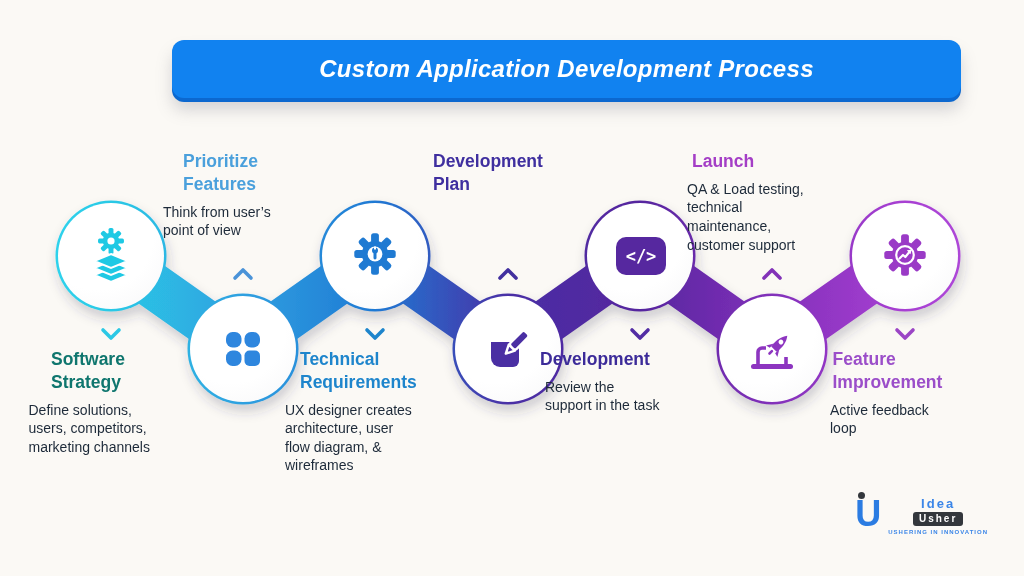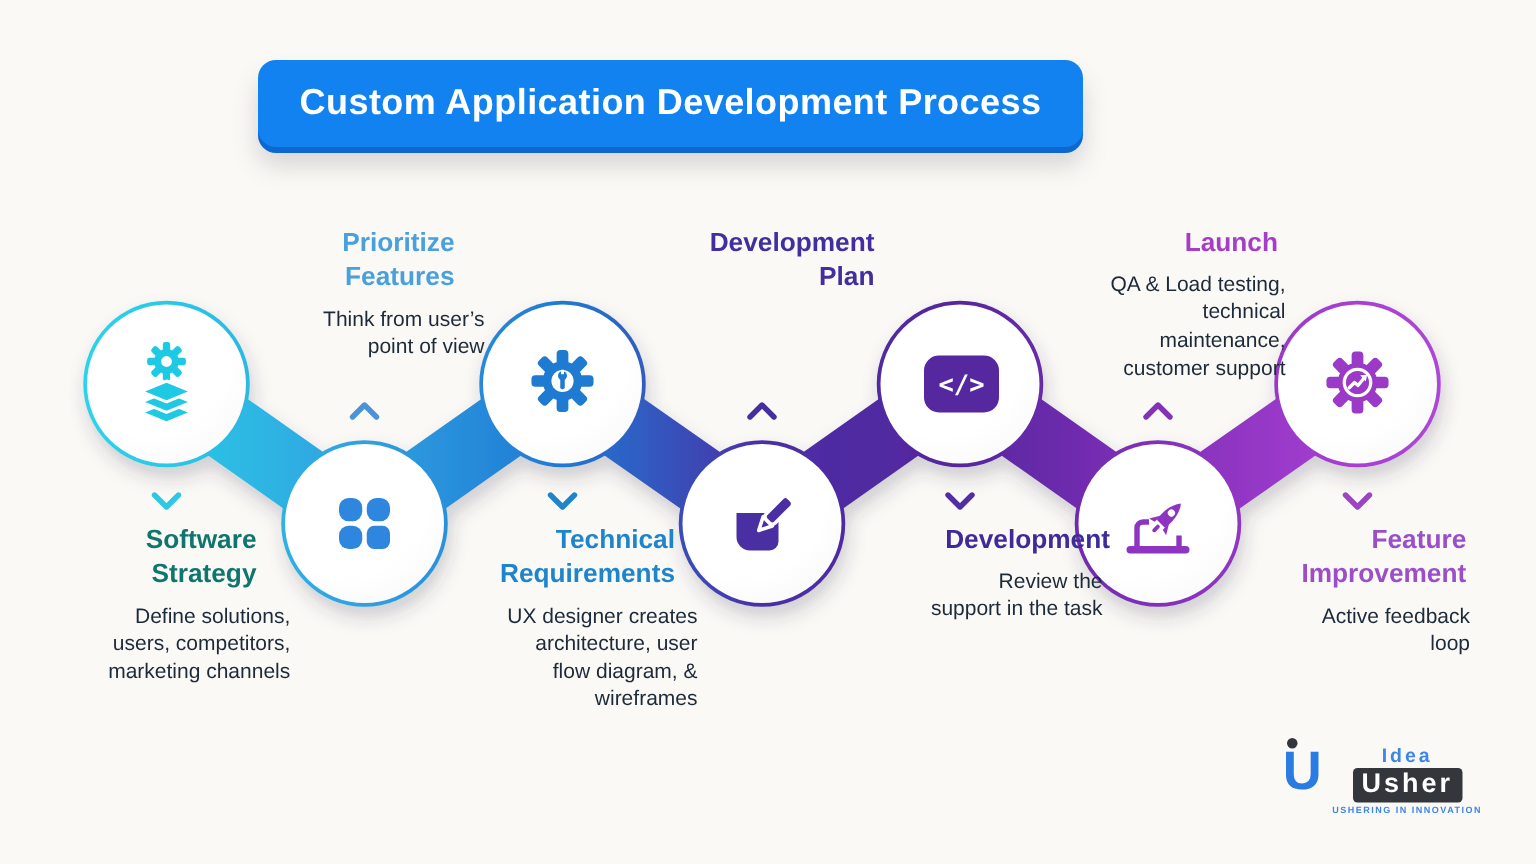--- a/index.html
+++ b/index.html
@@ -5,32 +5,33 @@
   html,body{margin:0;padding:0;}
   body{
     width:1024px;height:576px;overflow:hidden;position:relative;
     background:#fbf9f5;
     font-family:"Liberation Sans","DejaVu Sans",sans-serif;
   }
   .stage{position:absolute;inset:0;width:1024px;height:576px;}
 
   
   .banner{
-    position:absolute;left:172px;top:40px;width:550px;height:58px;
+    position:absolute;left:172px;top:40px;width:789px;height:58px;
     background:#1182f0;border-radius:12px;
     display:flex;align-items:center;justify-content:center;
     box-shadow:0 4px 0 #0c68cf, 0 12px 16px rgba(125,125,140,.30);
+    font-style:italic;
   }
   .banner-title{color:#fff;font-size:24px;font-weight:bold;letter-spacing:.3px;}
 
   
   .flow-svg{position:absolute;left:0;top:0;width:1024px;height:576px;}
 
   
-  .label{position:absolute;text-align:right;}
+  .label{position:absolute;text-align:left;}
   .step-title{font-weight:bold;font-size:17.5px;line-height:1.3;white-space:pre-line;margin:0 auto 7px;}
   .step-desc{font-size:14px;line-height:1.33;color:#1d2a39;white-space:pre-line;margin:0 auto;}
   .c1{left:21px;top:348px;width:180px;}
   .c2{left:153px;top:150px;width:180px;}
   .c3{left:280px;top:348px;width:190px;}
   .c4{left:418px;top:150px;width:180px;}
   .c5{left:540px;top:348px;width:200px;}
   .c6{left:677px;top:150px;width:190px;}
   .c7{left:815px;top:348px;width:180px;}
   .c1 .step-title{color:#0f766e;}
@@ -41,21 +42,21 @@
   .c6 .step-title{color:#a43ec6;}
   .c7 .step-title{color:#9b4ec9;}
 
   
   .logo{position:absolute;right:36px;top:492px;display:flex;align-items:flex-start;gap:3px;}
   .logo-mark{position:relative;width:30px;height:46px;}
   .logo-u{position:absolute;left:0;top:4px;font-size:36px;font-weight:bold;color:#2b7ce2;line-height:1;}
   .logo-dot{position:absolute;left:3px;top:0;width:7px;height:7px;border-radius:50%;background:#33373c;}
   .logo-text{display:flex;flex-direction:column;align-items:center;padding-top:5px;}
   .logo-idea{color:#3b86e8;font-weight:bold;font-size:13px;letter-spacing:2px;line-height:1.1;}
-  .logo-usher{background:#33373c;color:#fff;font-weight:bold;font-size:18px;letter-spacing:2px;
+  .logo-usher{background:#33373c;color:#fff;font-weight:bold;font-size:10px;letter-spacing:2px;
               padding:1px 6px 2px;border-radius:3px;margin-top:1px;line-height:1.1;}
   .logo-tagline{font-size:6px;color:#3b86e8;letter-spacing:1px;font-weight:bold;margin-top:3px;white-space:nowrap;}
 </style>
 </head>
 <body>
 
 <div class="stage">
 
   <div class="banner">
     <div class="banner-title">Custom Application Development Process</div>

